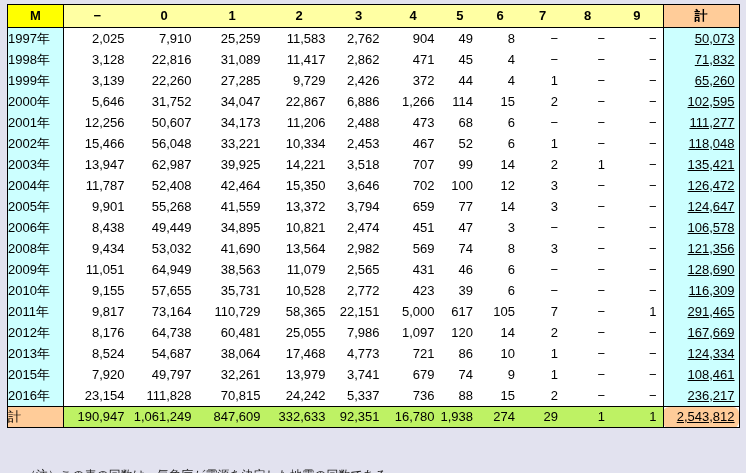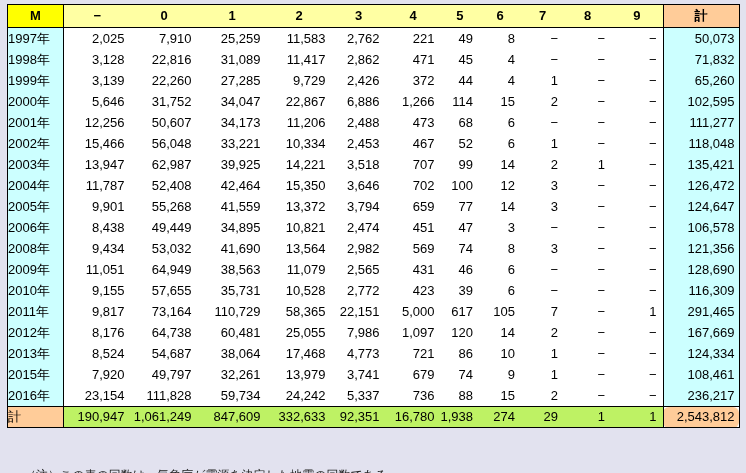--- a/index.html
+++ b/index.html
@@ -16,21 +16,21 @@
     height:21px;line-height:21px;padding:0;
   }
   thead th{
     height:22px;line-height:22px;text-align:center;font-weight:bold;
     background:#ffffa3;border-bottom:1px solid #000;
   }
   thead th.m-cell{background:#ffff00;border-right:1px solid #000;}
   thead th.goukei-cell{background:#ffcc99;border-left:1px solid #000;}
   td.year{background:#ccffff;border-right:1px solid #000;}
   td.num{text-align:right;padding-right:6px;}
-  td.rowtotal{background:#ccffff;text-align:right;padding-right:4px;border-left:1px solid #000;}
+  td.rowtotal{background:#ccffff;text-align:right;padding-right:4px;border-left:1px solid #000;text-decoration:underline;}
   tr.totalrow td{border-top:1px solid #000;background:#bef264;height:20px;line-height:20px;}
   tr.totalrow td.year{background:#ffcc99;}
   tr.totalrow td.rowtotal{background:#ffcc99;border-radius:6px;}
   .footnote{
     position:absolute;left:24px;top:467px;width:700px;
     font-size:12px;color:#222;white-space:nowrap;
   }
 </style>
 </head>
 <body>
@@ -70,21 +70,21 @@
         </tr>
     </thead>
     <tbody id="rows">
         <tr>
           <td class="year">1997年</td>
           <td class="num">2,025</td>
           <td class="num">7,910</td>
           <td class="num">25,259</td>
           <td class="num">11,583</td>
           <td class="num">2,762</td>
-          <td class="num">221</td>
+          <td class="num">904</td>
           <td class="num">49</td>
           <td class="num">8</td>
           <td class="num">−</td>
           <td class="num">−</td>
           <td class="num">−</td>
           <td class="rowtotal">50,073</td>
         </tr>
         <tr>
           <td class="year">1998年</td>
           <td class="num">3,128</td>
@@ -322,21 +322,21 @@
           <td class="num">9</td>
           <td class="num">1</td>
           <td class="num">−</td>
           <td class="num">−</td>
           <td class="rowtotal">108,461</td>
         </tr>
         <tr>
           <td class="year">2016年</td>
           <td class="num">23,154</td>
           <td class="num">111,828</td>
-          <td class="num">59,734</td>
+          <td class="num">70,815</td>
           <td class="num">24,242</td>
           <td class="num">5,337</td>
           <td class="num">736</td>
           <td class="num">88</td>
           <td class="num">15</td>
           <td class="num">2</td>
           <td class="num">−</td>
           <td class="num">−</td>
           <td class="rowtotal">236,217</td>
         </tr>

